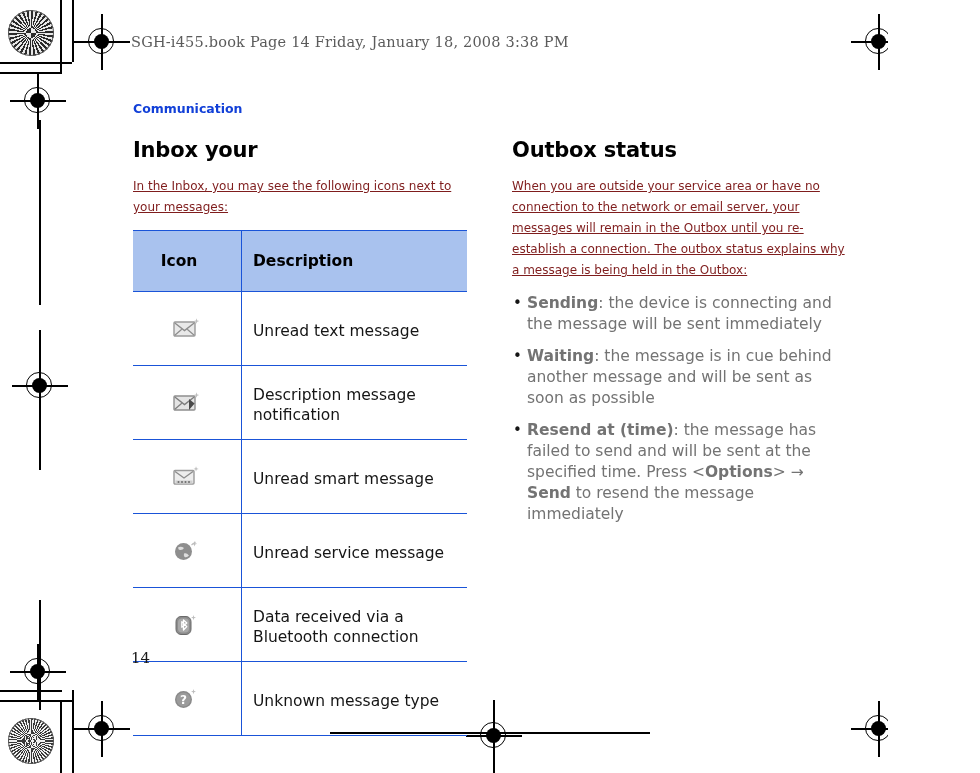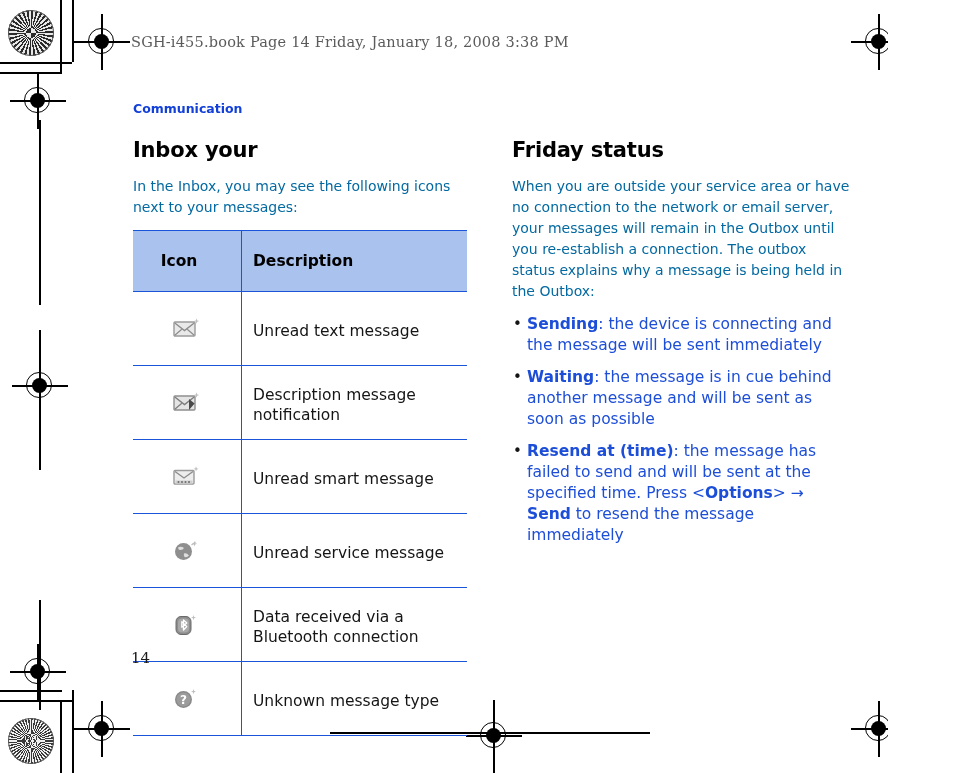--- a/index.html
+++ b/index.html
@@ -115,23 +115,24 @@
   h2.sec-title {
     margin: 0 0 14px 0;
     font-size: 21px;
     font-weight: bold;
     color: #000;
     letter-spacing: -0.2px;
   }
 
   p.body-text {
     margin: 0 0 12px 0;
-    font-size: 14px;
+    font-size: 12px;
     line-height: 21px;
-    color: #0369a1;
+    color: #7f1d1d;
+    text-decoration: underline;
   }
 
   
   table.icon-table {
     border-collapse: collapse;
     width: 334px;
     margin-top: 5px;
   }
   table.icon-table th,
   table.icon-table td {
@@ -189,21 +190,21 @@
     margin: 0;
     padding: 0;
     list-style: none;
   }
   ul.bullets li {
     position: relative;
     padding-left: 15px;
     margin-bottom: 11px;
     font-size: 15.5px;
     line-height: 21px;
-    color: #1d4ed8;
+    color: #737373;
   }
   ul.bullets li:before {
     content: "\2022";
     position: absolute;
     left: 1px;
     top: 0;
     font-size: 15px;
     color: #151515;
   }
   .b { font-weight: bold; }
@@ -423,21 +424,21 @@
               </svg>
             </span>
           </td>
           <td class="desc-col">Unknown message type</td>
         </tr>
       </tbody>
     </table>
   </div>
 
   <div class="col-right">
-    <h2 class="sec-title">Friday status</h2>
+    <h2 class="sec-title">Outbox status</h2>
     <p class="body-text">When you are outside your service area or have no connection to the network or email server, your messages will remain in the Outbox until you re-establish a connection. The outbox status explains why a message is being held in the Outbox:</p>
 
     <ul class="bullets">
       <li>
         <span class="b">Sending</span><span>: the device is connecting and the message will be sent immediately</span>
       </li>
       <li>
         <span class="b">Waiting</span><span>: the message is in cue behind another message and will be sent as soon as possible</span>
       </li>
       <li>

